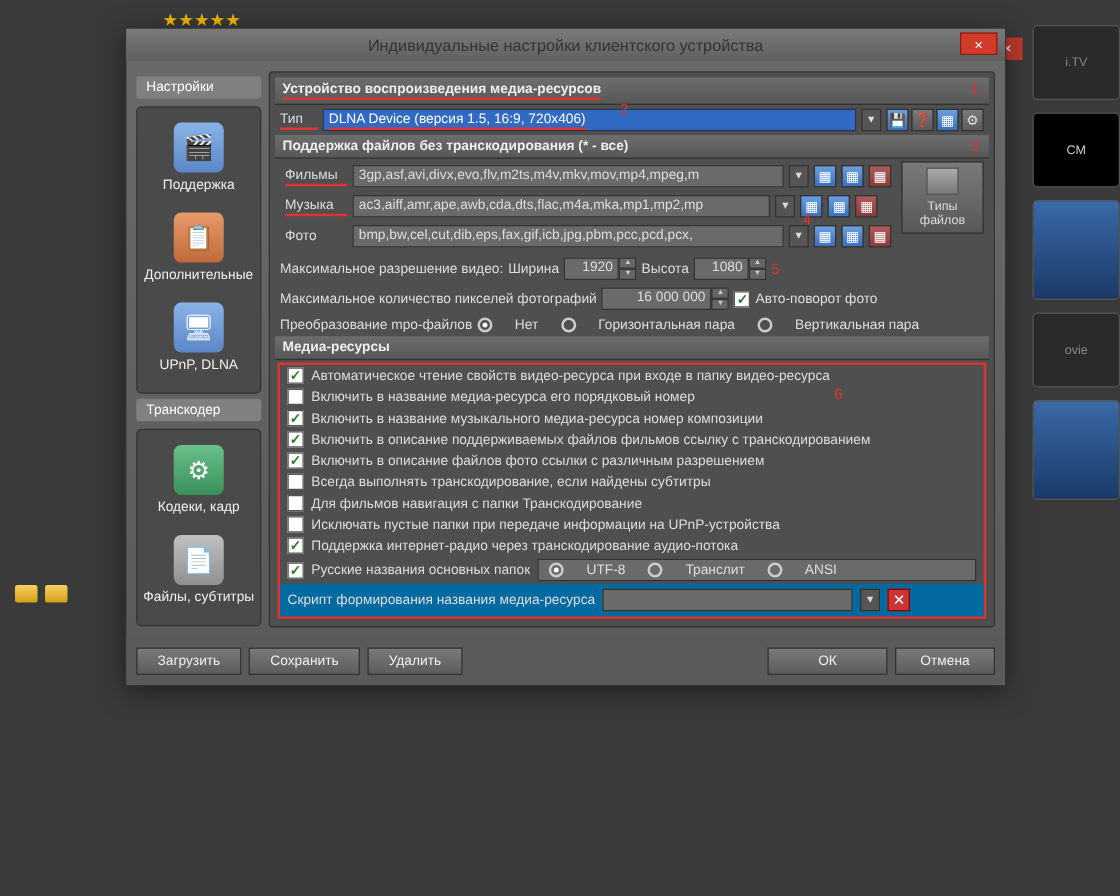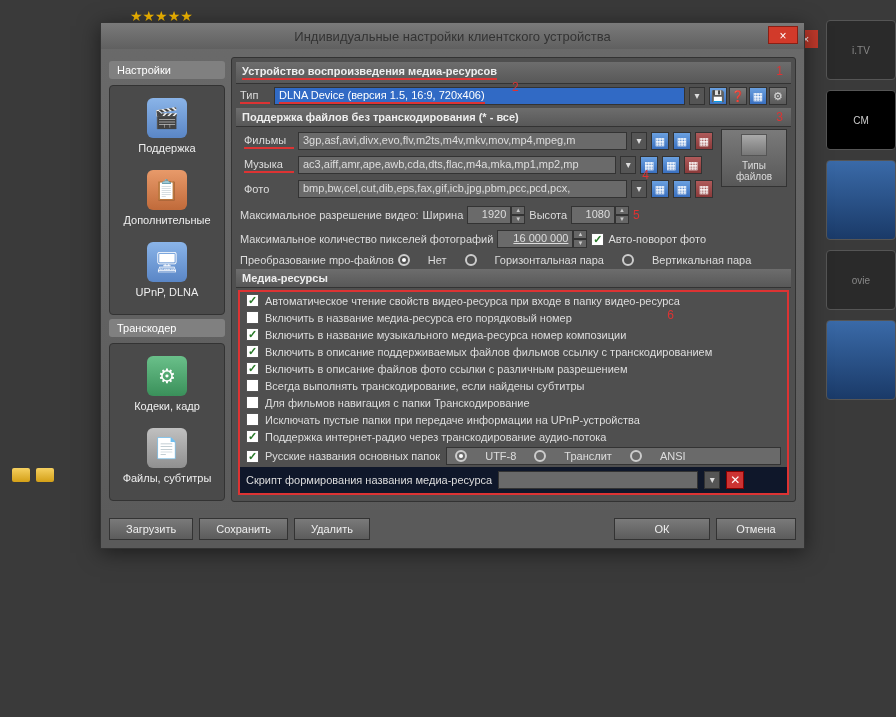--- a/index.html
+++ b/index.html
@@ -41,21 +41,21 @@
 .close-btn {
   position:absolute; right:6px; top:3px;
   width: 30px; height: 18px;
   background: #d23a2a; color: #fff;
   text-align:center; line-height:18px; font-size:12px;
   border: 1px solid #8a1f14;
 }
 
 .content { padding: 8px; display:flex; gap:6px; }
 
-.sidebar { width: 116px; }
+.sidebar { width: 100px; }
 .side-section {
   background: #808080;
   color: #fff;
   padding: 3px 8px;
   border-radius: 3px;
   margin: 4px 0 6px;
   font-size: 11px;
 }
 .side-items {
   background: #4a4a4a;
@@ -145,21 +145,21 @@
 }
 .chk.off { color: transparent; }
 .radio {
   width:12px;height:12px;border-radius:50%;border:2px solid #ccc;display:inline-block;position:relative;
 }
 .radio.on::after { content:'';position:absolute;inset:2px;border-radius:50%;background:#fff; }
 .radio-group { display:flex; gap:18px; align-items:center; }
 
 .script-row {
   display:flex; align-items:center; gap:6px; padding:4px 6px;
-  background:#0f172a;
+  background:#0369a1;
 }
 .script-input { flex:0 0 200px; }
 .del-btn { width:18px;height:18px;background:#c33;color:#fff;border:1px solid #800;text-align:center;line-height:16px;font-size:12px; }
 
 .footer {
   display:flex; gap:6px; padding: 8px;
   background: #5a5a5a;
 }
 .btn {
   background: linear-gradient(#7a7a7a,#5c5c5c);
@@ -299,21 +299,21 @@
           <div class="arrows">
               <span>▲</span>
               <span>▼</span>
             </div>
         </div>
         <span class="anno" style="position:relative;color:#d33;">5</span>
       </div>
       <div class="row">
         <span class="lbl" style="min-width:auto;">Максимальное количество пикселей фотографий</span>
         <div class="spin">
-          <span class="input-like val" style="width:76px;text-decoration:underline;">16 000 000</span>
+          <span class="input-like val" style="width:88px;">16 000 000</span>
           <div class="arrows">
               <span>▲</span>
               <span>▼</span>
             </div>
         </div>
         <span class="chk">✓</span>
         <span>Авто-поворот фото</span>
       </div>
       <div class="row">
         <span class="lbl" style="min-width:auto;">Преобразование mpo-файлов</span>

